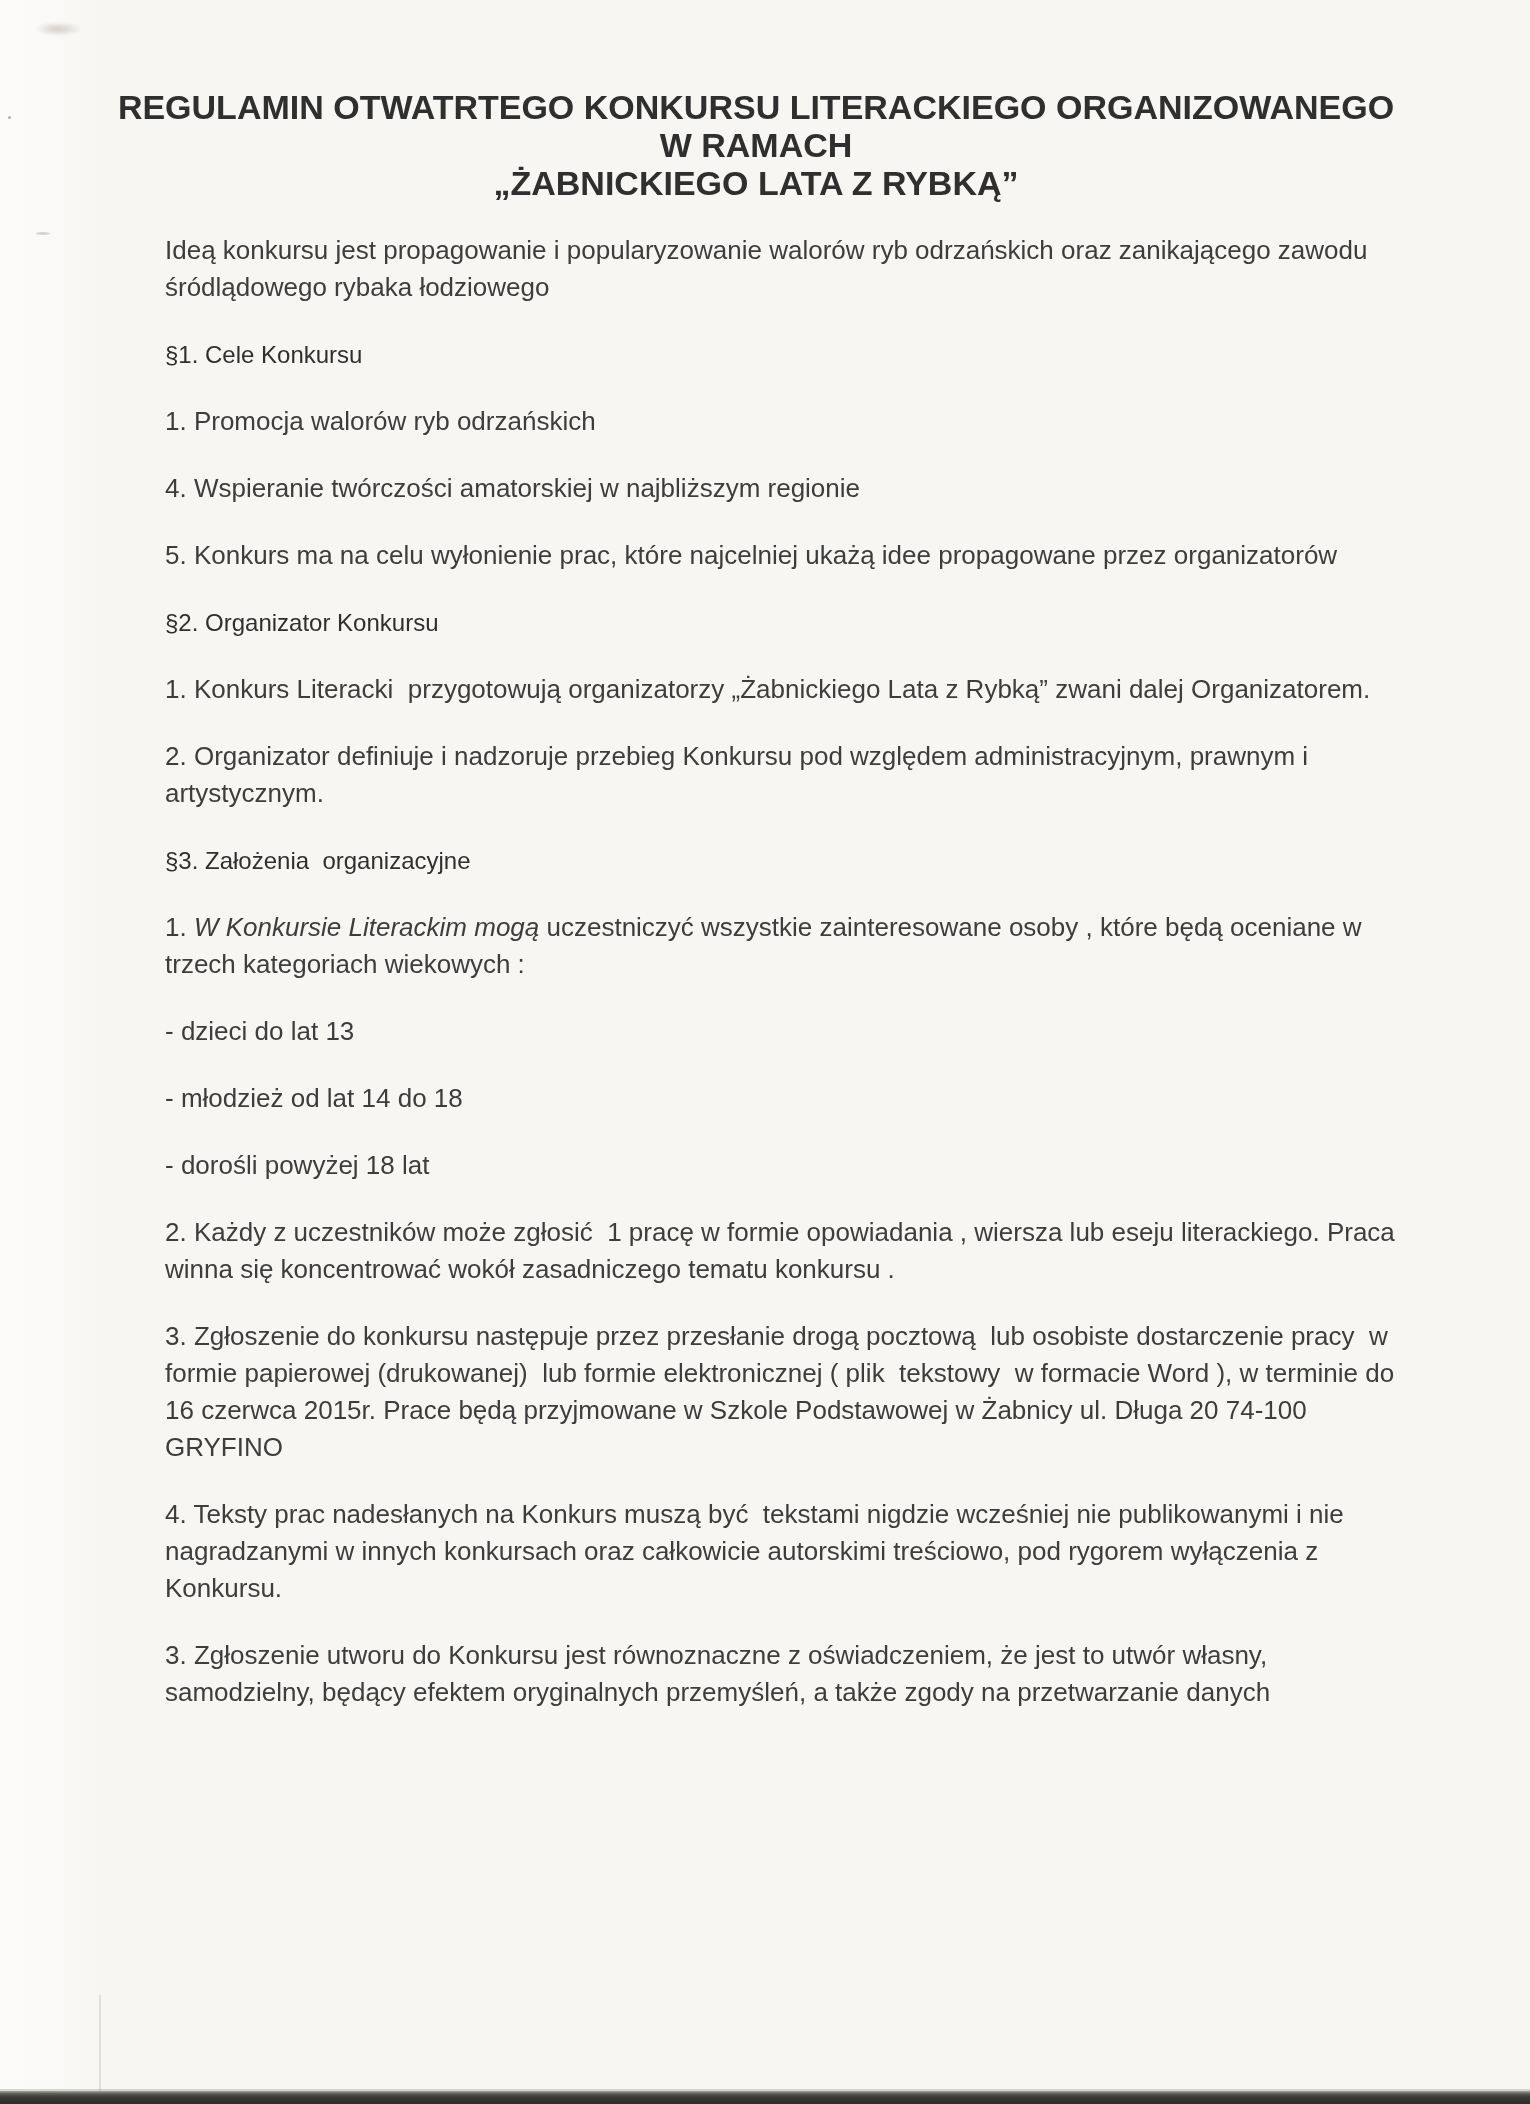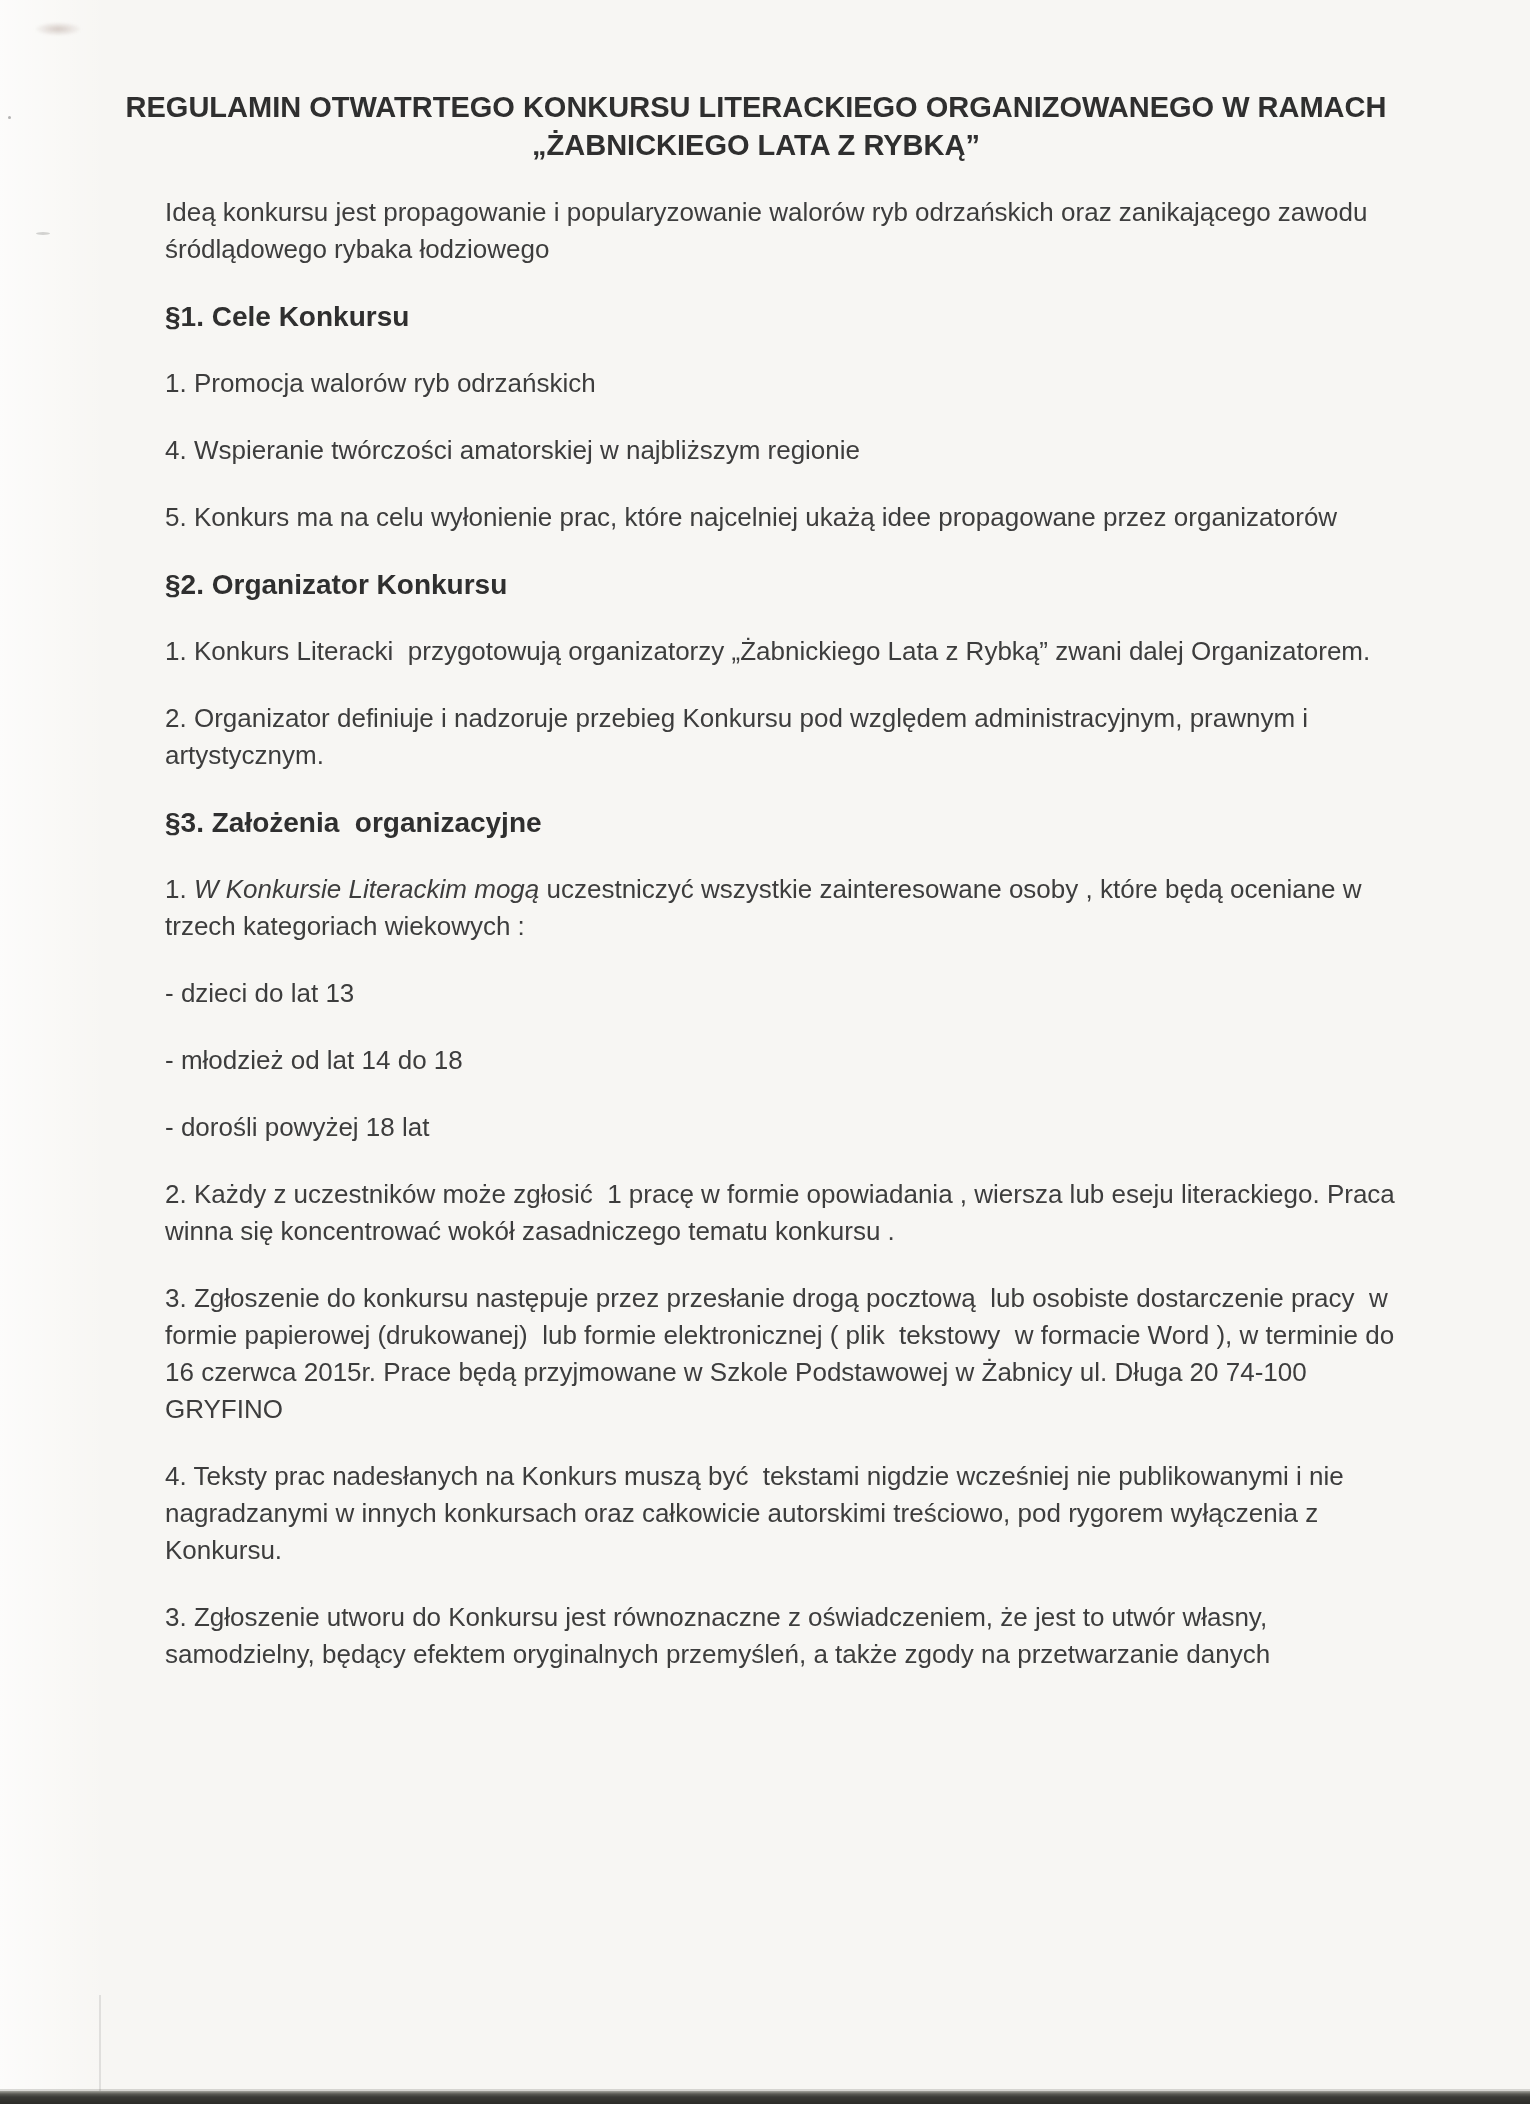--- a/index.html
+++ b/index.html
@@ -30,34 +30,34 @@
     position:absolute;
     left:165px;top:88px;
     width:1240px;
     color:var(--ink);
     font-size:26px;
     line-height:37px;
   }
   .doc-title{
     margin:0 0 30px -58px;
     text-align:center;
-    font-size:29px;
+    font-size:34px;
     font-weight:bold;
     color:var(--ink-bold);
     line-height:38px;
   }
   .doc-title .tline{display:block;}
   .content p{
     margin:0 0 30px 0;
     white-space:pre-wrap;
   }
   .content h2{
     margin:2px 0 30px 0;
-    font-size:28px;
-    font-weight:bold;
+    font-size:24px;
+    font-weight:normal;
     color:var(--ink-bold);
     white-space:pre-wrap;
   }
   .content i{font-style:italic;}
   
   .corner-smudge{
     position:absolute;left:34px;top:22px;width:48px;height:14px;
     background:radial-gradient(ellipse at center, rgba(155,130,120,0.38), rgba(155,130,120,0) 70%);
     filter:blur(1px);
     pointer-events:none;

